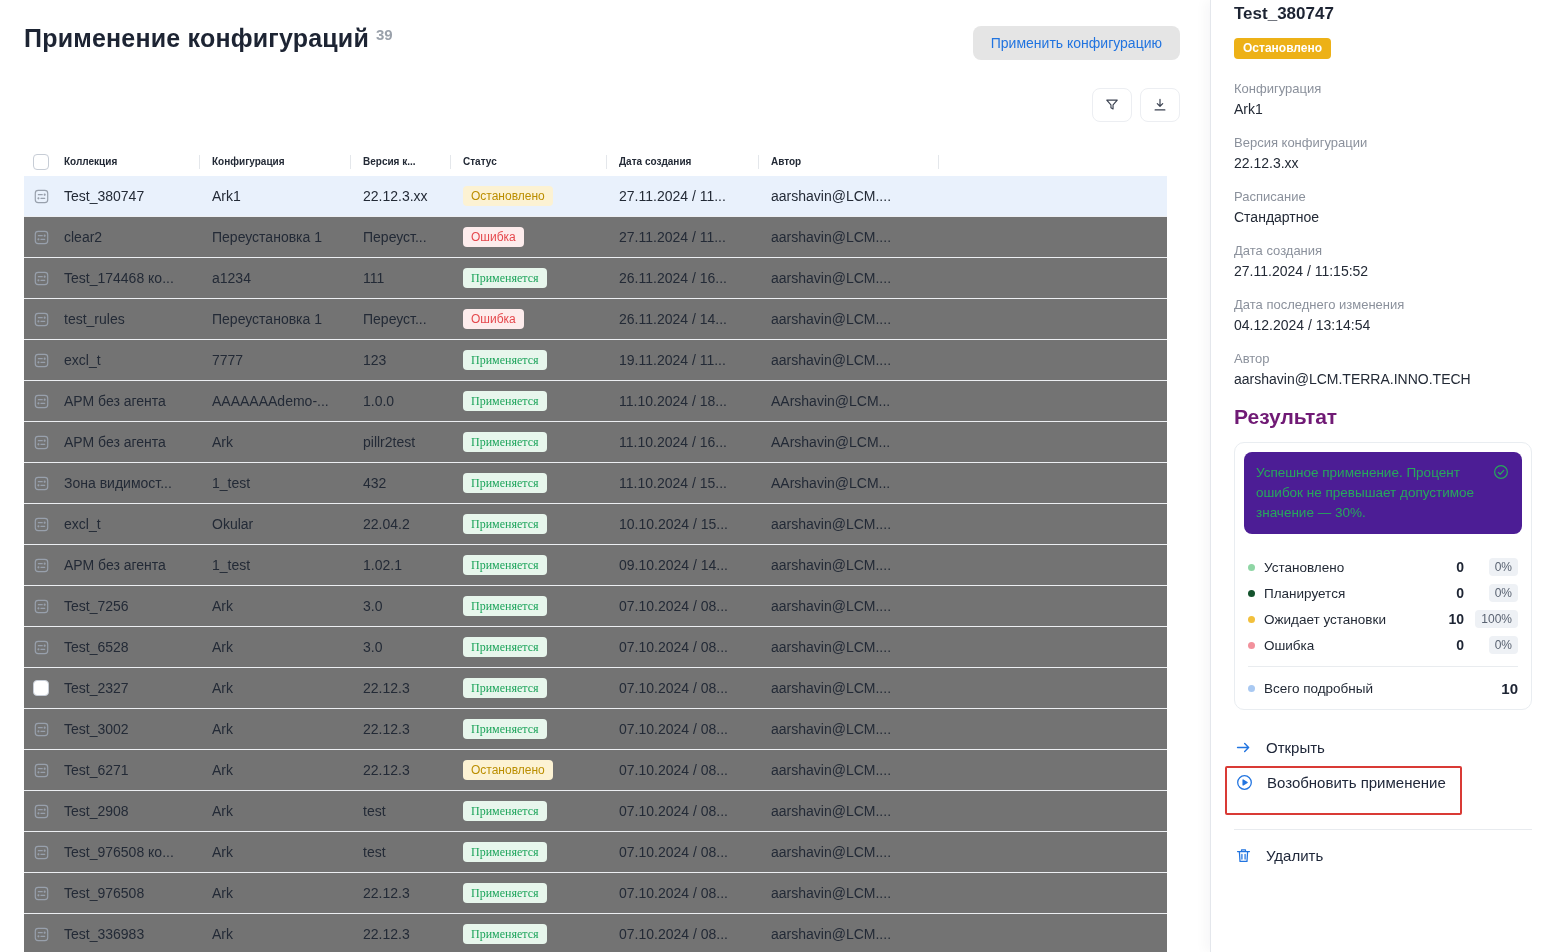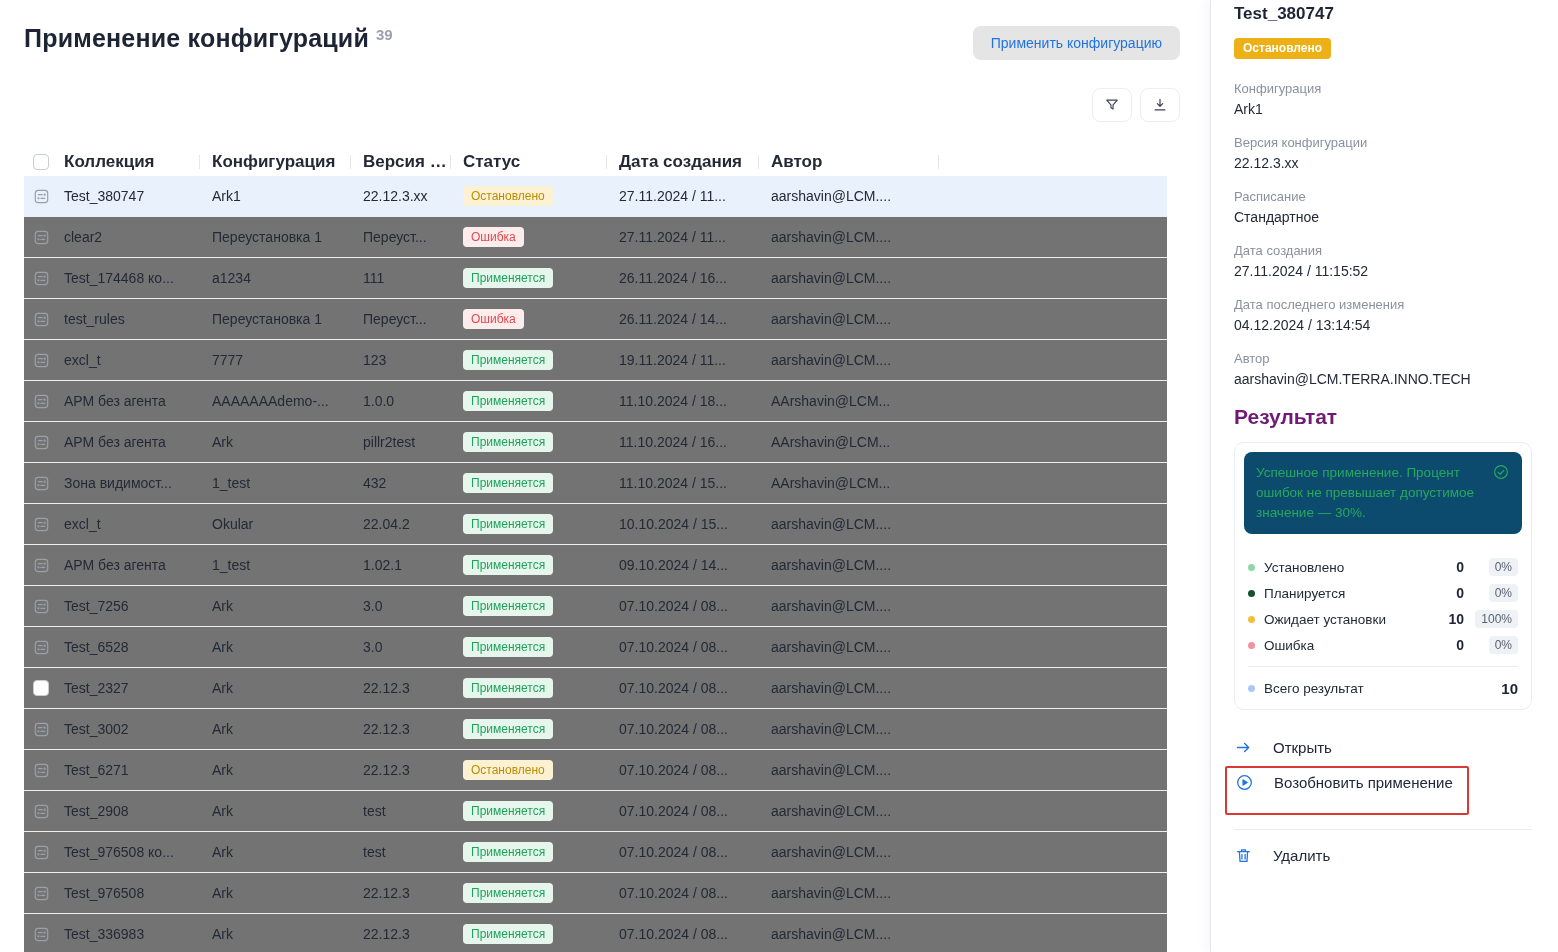--- a/index.html
+++ b/index.html
@@ -25,21 +25,21 @@
   .icon-btn {
     width:40px; height:34px; background:#fff; border:1px solid #eceef2; border-radius:8px;
     display:flex; align-items:center; justify-content:center; cursor:pointer; color:#3a4150;
   }
   .icon-btn svg { width:18px; height:18px; }
 
   
   .table { margin-top:25px; width:1143px; }
   .thead {
     display:flex; align-items:center; height:29px; padding-left:9px;
-    font-weight:bold; font-size:17px; color:#232a36;
+    font-weight:bold; font-size:10px; color:#232a36;
   }
   .trow {
     display:flex; align-items:center; height:41px; padding-left:9px;
     border-bottom:1px solid #edeff2; background:#737373;
   }
   .trow.selected { background:var(--selected-row,#e9f1fc); }
   .col-lead { width:31px; display:flex; align-items:center; }
   .cell, .th { white-space:nowrap; overflow:hidden; text-overflow:ellipsis; }
   .th { position:relative; padding-right:12px; height:16px; line-height:16px; }
   .th::after { content:""; position:absolute; right:12px; top:1px; width:1px; height:14px; background:#e4e7eb; }
@@ -52,61 +52,61 @@
   .col-author { width:180px; }
   .cb {
     width:16px; height:16px; border:1.5px solid #c7cdd6; border-radius:4px;
     background:#fff; display:inline-block; flex:none; cursor:pointer;
   }
   .row-icon { display:inline-flex; color:#98a0ac; }
   .row-icon svg { width:17px; height:17px; }
   .badge {
     display:inline-block; font-size:12px; padding:3px 8px; border-radius:4px; line-height:14px;
   }
-  .badge.applied { background:#e7f6ec; color:var(--status-applied,#1da45b); }
+  .badge.applied { background:#e7f6ec; color:var(--status-applied,#1da45b);font-family:Liberation Serif, serif; }
   .badge.stopped { background:#fcf2d3; color:var(--status-stopped,#bb8e00); }
   .badge.error   { background:#fdecec; color:var(--status-error,#e5484d); }
 
   
   .side {
     width:348px; flex:none; padding:4px 26px 0 23px;
     border-left:1px solid #e4e7ec; box-shadow:-4px 0 12px rgba(16,24,40,.04);
   }
   .side h2 { font-size:17px; font-weight:bold; color:#1d2433; }
   .panel-badge {
     display:inline-block; margin-top:14px; background:var(--panel-badge,#edb117); color:#fff;
     font-size:12px; font-weight:bold; padding:4px 9px; border-radius:4px; line-height:13px;
   }
   .fields { margin-top:22px; }
   .field { margin-bottom:17px; }
   .flabel { font-size:13px; color:#8b919c; line-height:16px; margin-bottom:3px; }
   .fvalue { font-size:14px; color:#232a36; line-height:18px; }
   .result-heading { font-size:21px; font-weight:bold; color:#701a75; margin-top:14px; }
   .result-card { margin-top:13px; border:1px solid #e9edf1; border-radius:10px; padding:9px 9px 12px 9px; }
   .result-msg {
-    background:#0c4a6e; border-radius:8px; padding:11px 12px; display:flex; gap:8px;
+    background:#4c1d95; border-radius:8px; padding:11px 12px; display:flex; gap:8px;
     color:var(--success,#27a85c); font-size:13.5px; line-height:20px;
   }
   .result-msg .chk { flex:none; color:var(--success,#27a85c); }
   .result-msg svg { width:18px; height:18px; }
   .stats { margin-top:20px; padding:0 4px; }
   .stat { display:flex; align-items:center; height:26px; }
   .dot { width:7px; height:7px; border-radius:50%; flex:none; margin-right:9px; }
   .slabel { font-size:13.5px; color:#232a36; }
   .sval { margin-left:auto; width:28px; text-align:right; font-weight:bold; font-size:14px; color:#1d2433; }
   .spct-wrap { width:46px; display:flex; justify-content:flex-end; margin-left:8px; }
   .spct { background:#eef1f5; color:#5a6372; font-size:12px; padding:2px 6px; border-radius:4px; line-height:14px; }
   .total-row {
     display:flex; align-items:center; margin:8px 4px 0 4px; padding-top:13px;
     border-top:1px solid #e9ecef;
   }
   .total-row .tval { margin-left:auto; font-weight:bold; font-size:15px; color:#1d2433; }
   .actions { margin-top:22px; }
   .action {
-    display:flex; align-items:center; gap:20px; font-size:15px; color:#20283a;
+    display:flex; align-items:center; gap:13px; font-size:15px; color:#20283a;
     padding:6px 0; cursor:pointer;
   }
   .action + .action { margin-top:3px; }
   .aicon { display:inline-flex; color:var(--accent,#2174e0); flex:none; }
   .aicon svg { width:19px; height:19px; }
   .action.resume {
     border:2px solid #d93a35; border-radius:2px;
     padding:5px 14px 21px 8px; margin-left:-9px; width:fit-content;
   }
   .panel-divider { border-top:1px solid #e8ebef; margin:14px 0 10px 0; }
@@ -569,21 +569,21 @@
             <span class="dot" style="background:#f2919c"></span>
             <span class="slabel">Ошибка</span>
             <span class="sval">0</span>
             <span class="spct-wrap">
               <span class="spct">0%</span>
             </span>
           </div>
         </div>
       <div class="total-row">
         <span class="dot" style="background: rgb(169, 201, 242);"></span>
-        <span class="slabel">Всего результат</span>
+        <span class="slabel">Всего подробный</span>
         <span class="tval">10</span>
       </div>
     </div>
 
     <div class="actions">
       <div class="action">
         <span class="aicon">
           <svg viewBox="0 0 24 24" fill="none" stroke="currentColor" stroke-width="1.8" stroke-linecap="round" stroke-linejoin="round">
             <path d="M4.5 12h14M13.5 7l5 5-5 5"></path>
           </svg>

